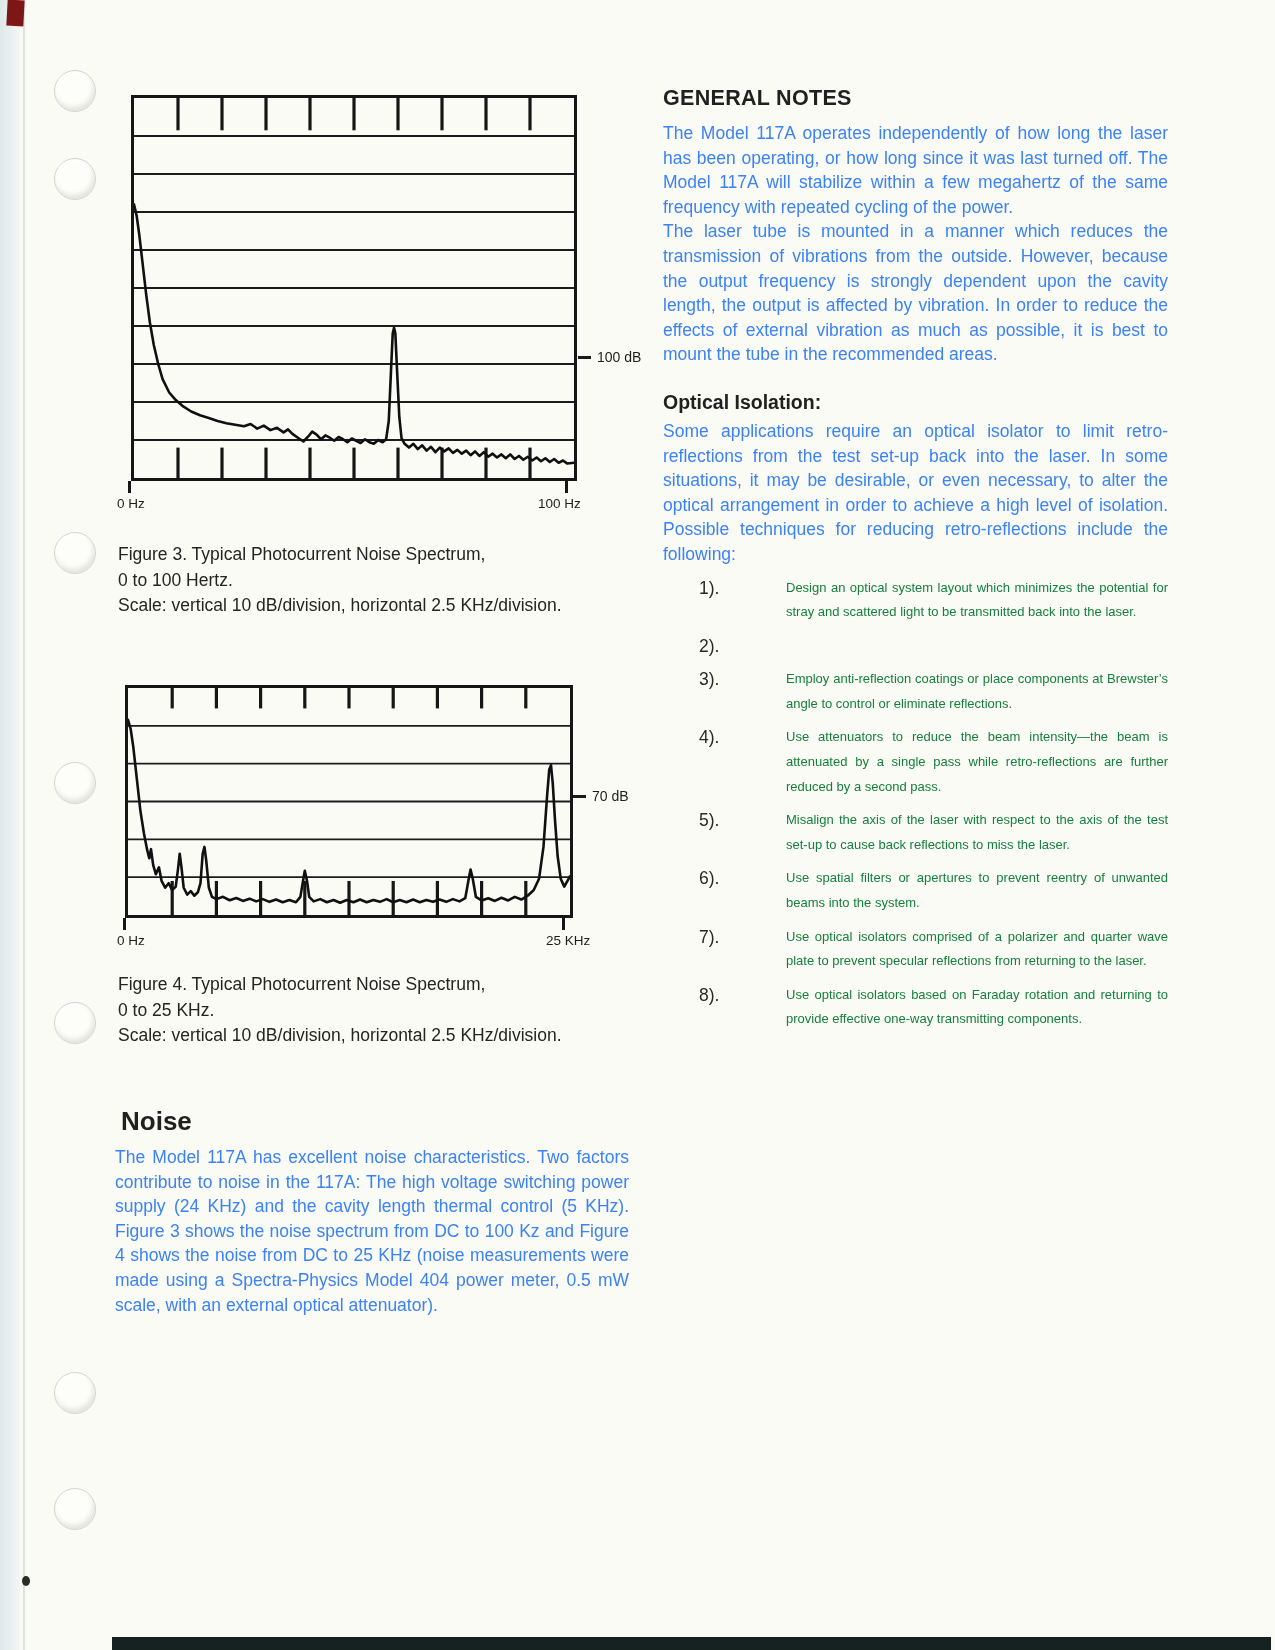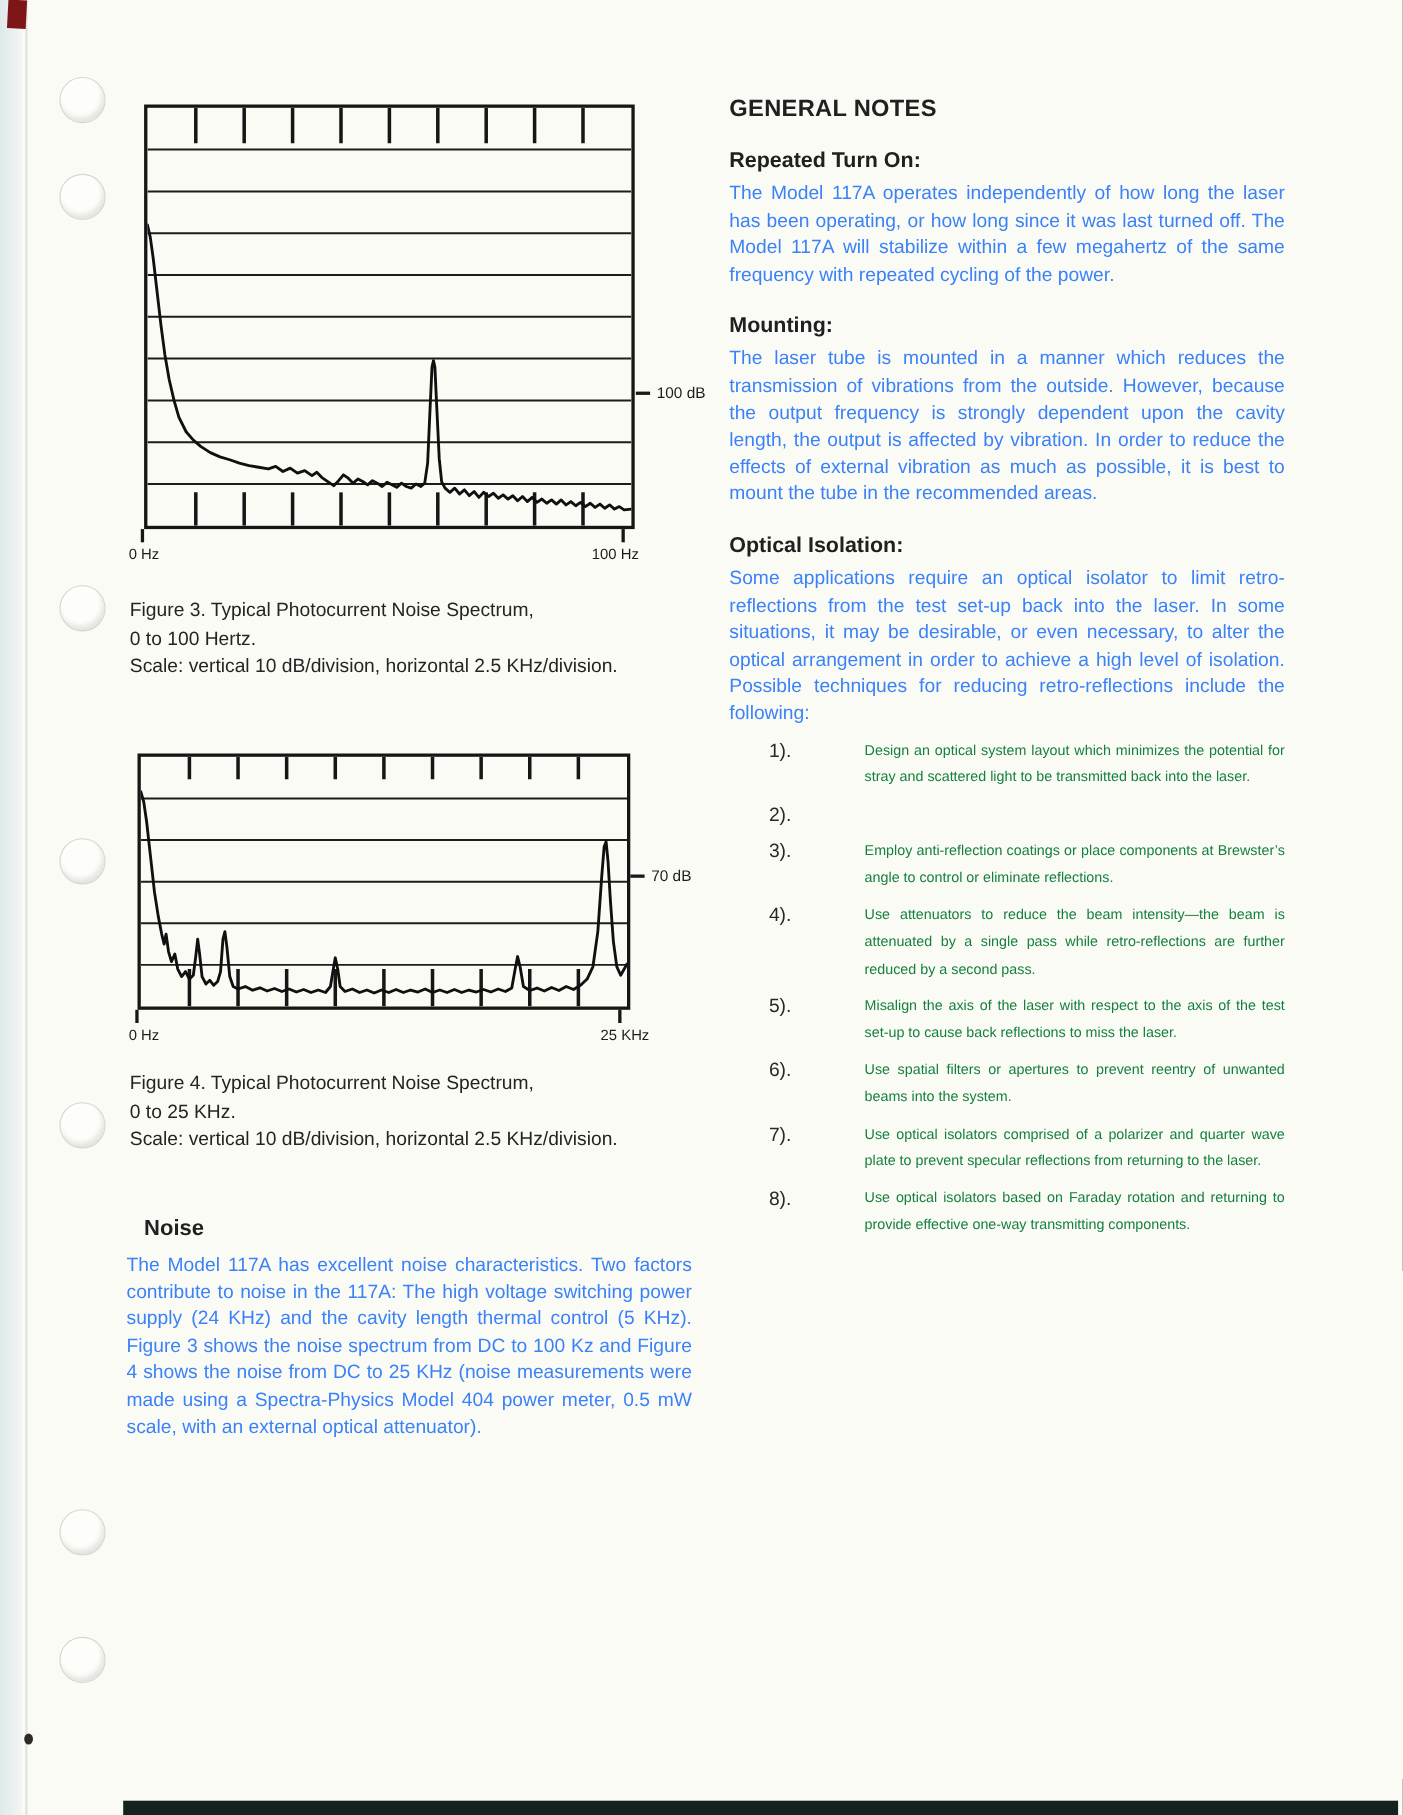--- a/index.html
+++ b/index.html
@@ -28,21 +28,21 @@
   .trace{fill:none;stroke:#101010;stroke-width:2.6;vector-effect:non-scaling-stroke;
     stroke-linejoin:round;stroke-linecap:round;}
   .db-marker{position:absolute;display:flex;align-items:center;
     font-size:14px;color:#1d1d1d;white-space:nowrap;margin-top:36px;}
   .db-marker .dash{display:inline-block;width:13px;height:3px;background:#1a1a1a;margin-right:6px;}
   .axis-tick{position:absolute;width:3px;height:12px;background:#161616;}
   .axis-label{position:absolute;font-size:13.5px;color:#1d1d1d;white-space:nowrap;}
   .caption{position:absolute;width:516px;font-size:17.5px;line-height:25.5px;color:#242424;}
   
   .noise-block{position:absolute;left:115px;top:1106px;width:514px;}
-  .noise-block h2{margin:0 0 8px 16px;font-size:20px;}
+  .noise-block h2{margin:0 0 8px 6px;font-size:26px;}
   .right-col{position:absolute;left:663px;top:86px;width:505px;}
   h1{margin:0 0 10px 0;font-size:21.5px;letter-spacing:0.3px;color:#202020;}
   h2{margin:24px 0 5px 0;font-size:19.5px;color:#202020;}
   p{margin:0;font-size:17.5px;line-height:24.6px;text-align:justify;color:#3b82f6;}
   .num-list{margin-top:6px;}
   .li{display:flex;margin-top:9px;}
   .li .num{flex:0 0 40px;padding-left:36px;box-sizing:content-box;
     font-size:17.5px;line-height:24.6px;color:#282828;}
   .li .li-text{flex:1;font-size:13px;line-height:24.6px;text-align:justify;color:#15803d;margin-left:47px;}
 </style>
@@ -154,24 +154,22 @@
   </div>
 
   <div class="noise-block">
     <h2>Noise</h2>
     <p>The Model 117A has excellent noise characteristics. Two factors contribute to noise in the 117A: The high voltage switching power supply (24 KHz) and the cavity length thermal control (5 KHz). Figure 3 shows the noise spectrum from DC to 100 Kz and Figure 4 shows the noise from DC to 25 KHz (noise measurements were made using a Spectra-Physics Model 404 power meter, 0.5 mW scale, with an external optical attenuator).</p>
   </div>
 
   <div class="right-col">
     <h1>GENERAL NOTES</h1>
 
-    <h2>Repeated Turn On:</h2>
     <p>The Model 117A operates independently of how long the laser has been operating, or how long since it was last turned off. The Model 117A will stabilize within a few megahertz of the same frequency with repeated cycling of the power.</p>
 
-    <h2>Mounting:</h2>
     <p>The laser tube is mounted in a manner which reduces the transmission of vibrations from the outside. However, because the output frequency is strongly dependent upon the cavity length, the output is affected by vibration. In order to reduce the effects of external vibration as much as possible, it is best to mount the tube in the recommended areas.</p>
 
     <h2>Optical Isolation:</h2>
     <p>Some applications require an optical isolator to limit retro-reflections from the test set-up back into the laser. In some situations, it may be desirable, or even necessary, to alter the optical arrangement in order to achieve a high level of isolation. Possible techniques for reducing retro-reflections include the following:</p>
 
     <div class="num-list">
       <div class="li">
         <span class="num">1).</span>
         <span class="li-text">Design an optical system layout which minimizes the potential for stray and scattered light to be transmitted back into the laser.</span>
       </div>

